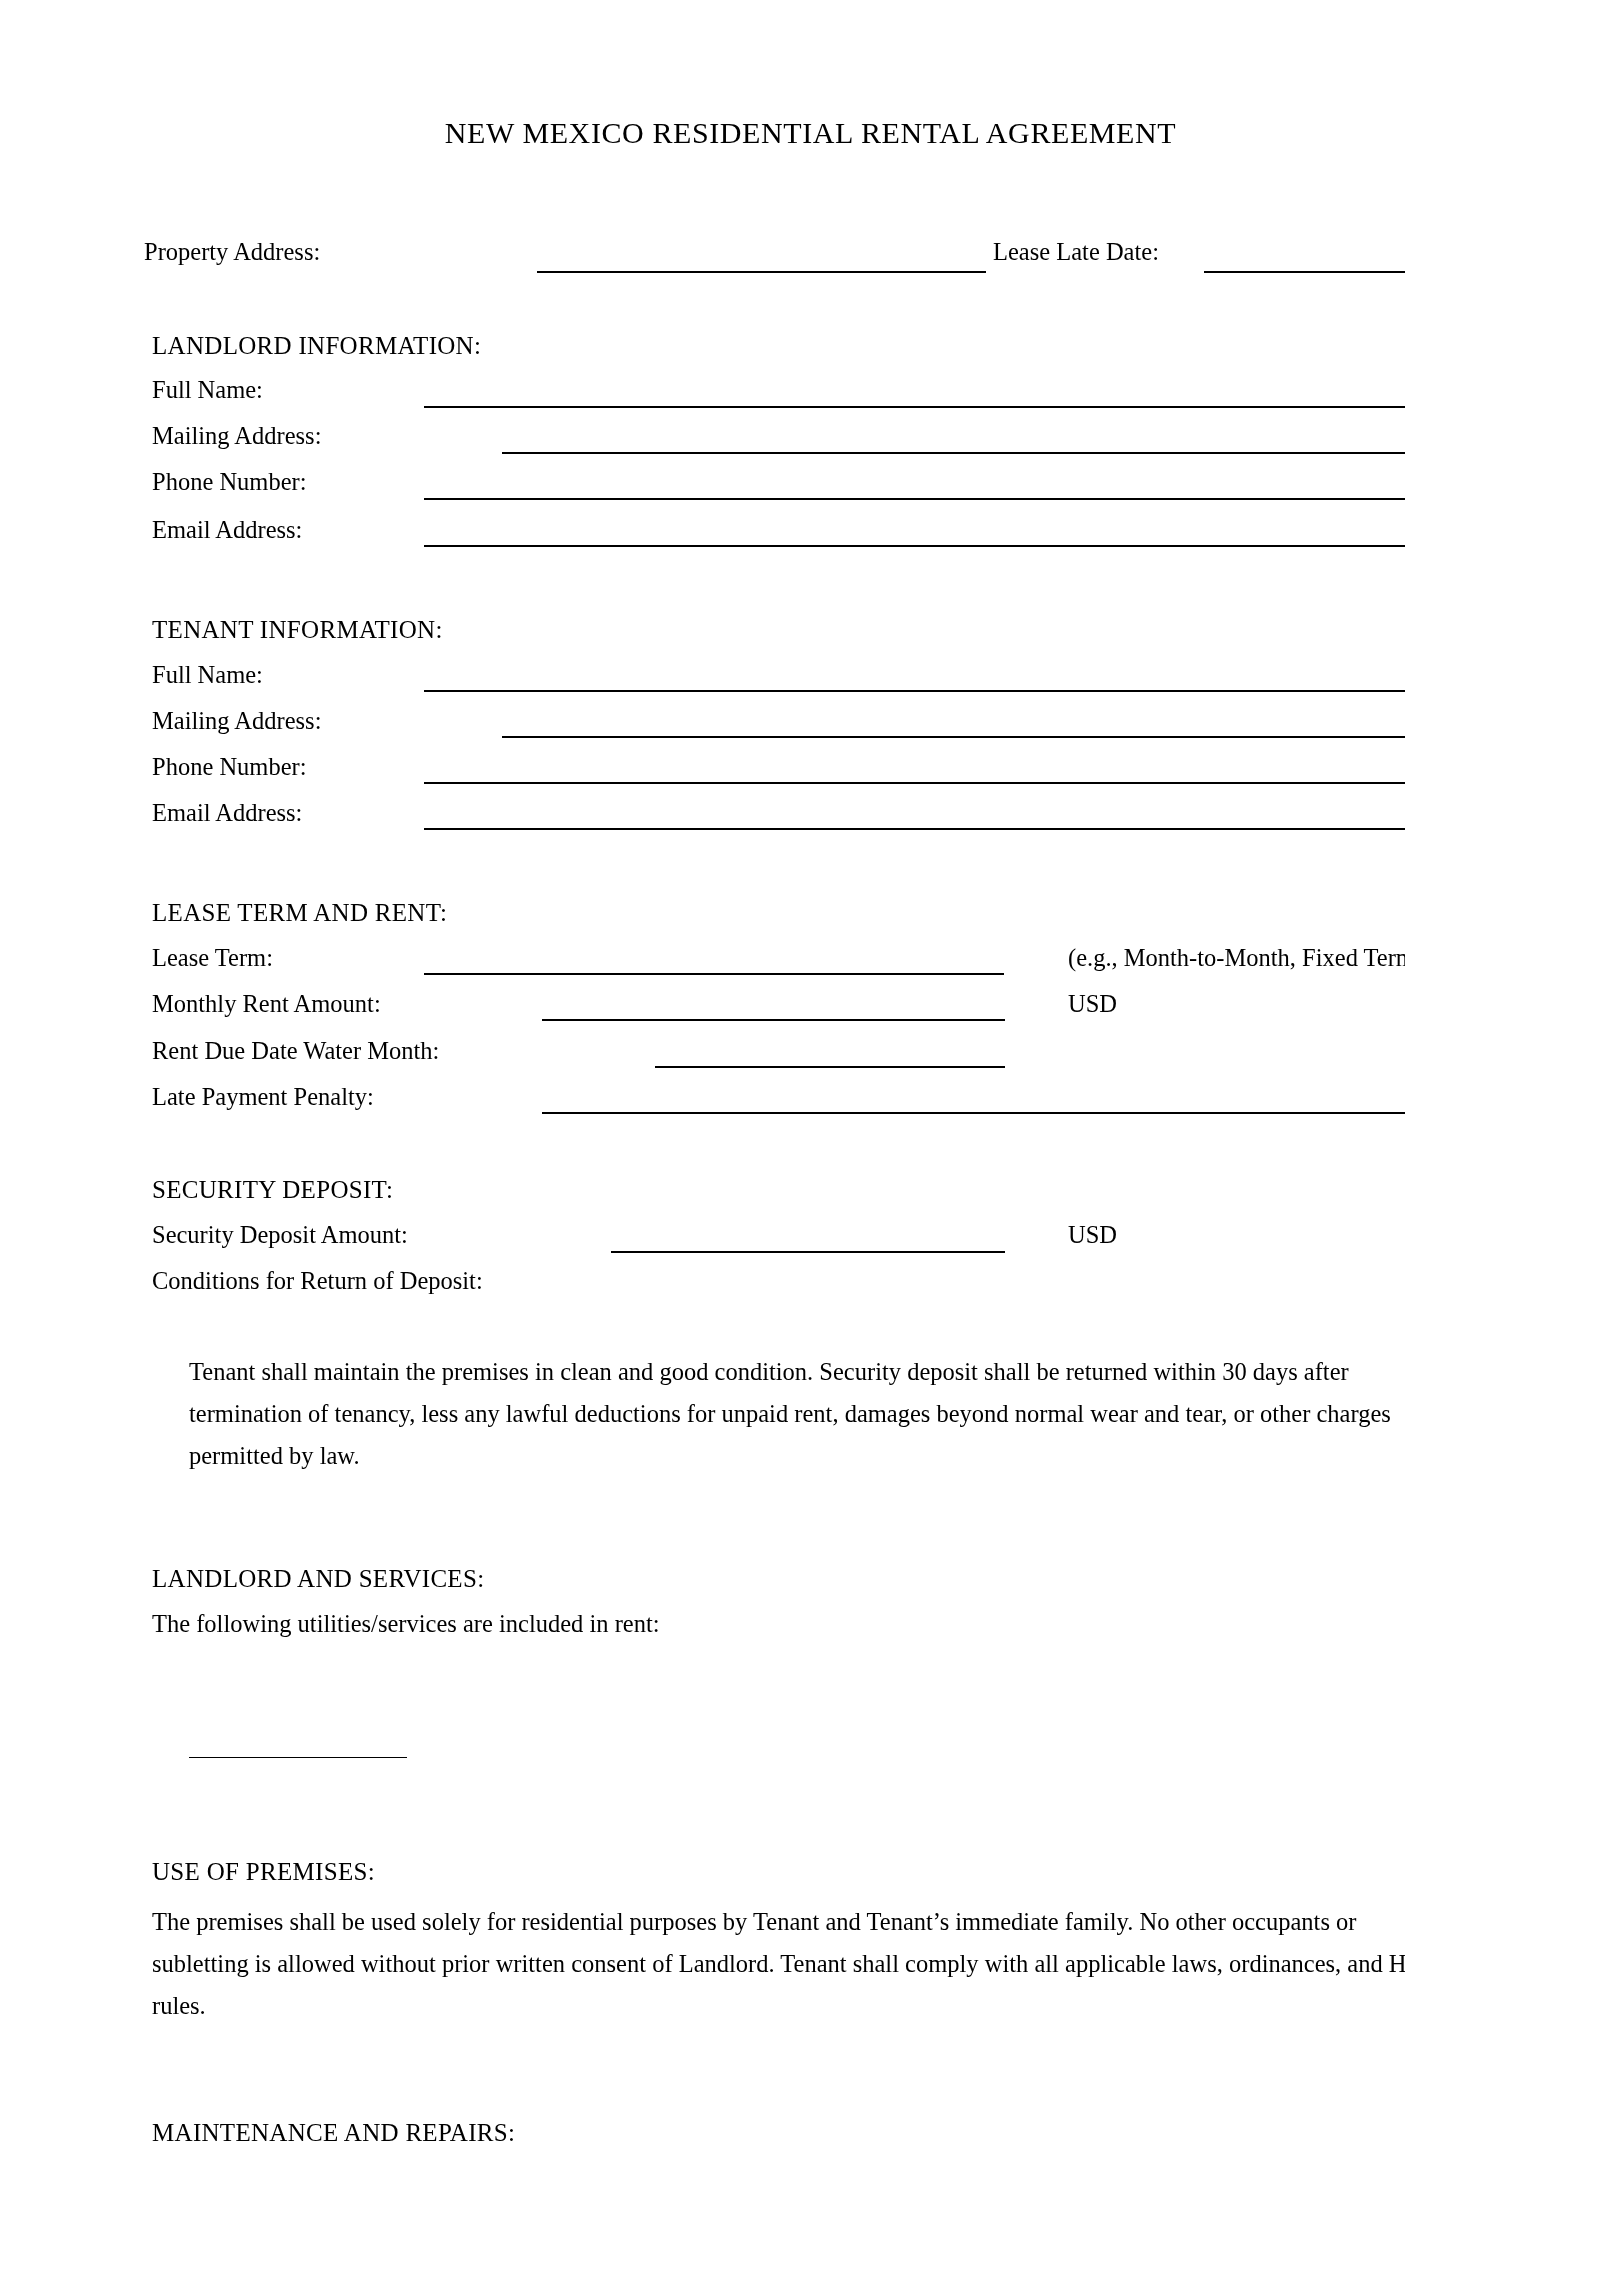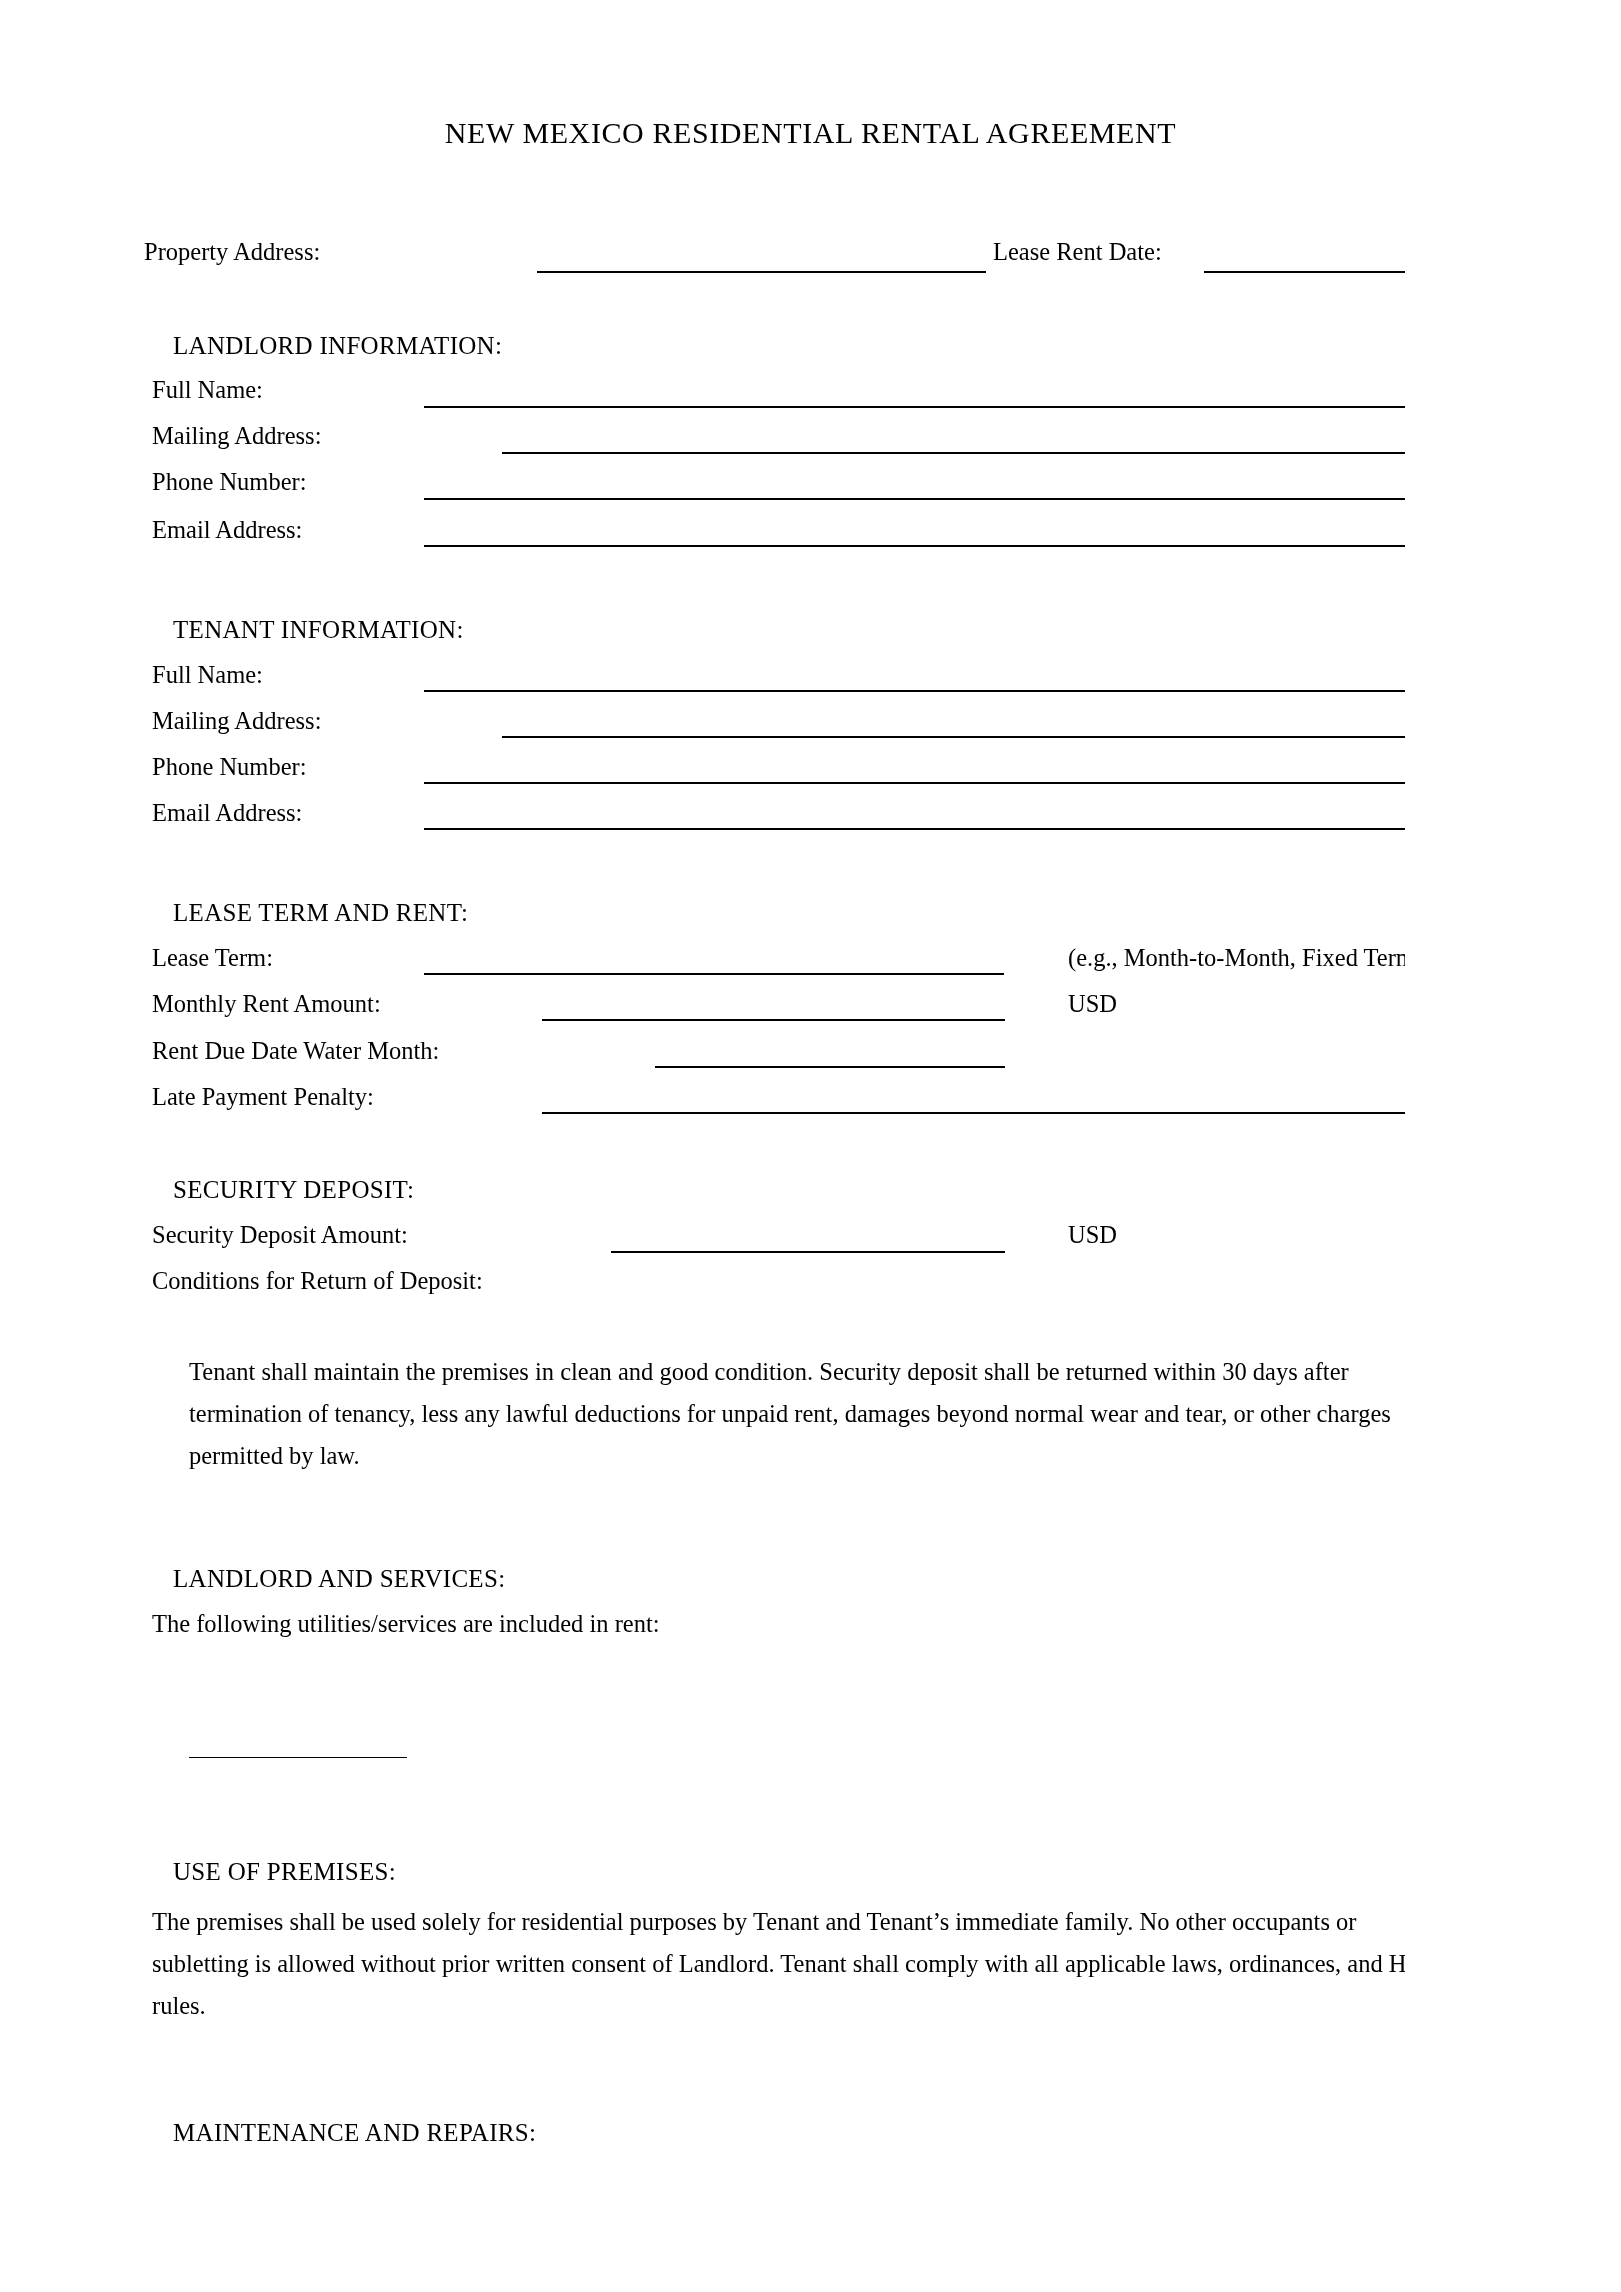--- a/index.html
+++ b/index.html
@@ -36,21 +36,20 @@
     font-size: 24.5px;
     line-height: 1;
   }
 
   .section-head {
     position: absolute;
     white-space: nowrap;
     font-size: 25px;
     letter-spacing: 0.3px;
     line-height: 1;
-    margin-left: 21px;
   }
 
   
   .rule {
     position: absolute;
     height: 0;
     border-top: 2.9px solid #000000;
   }
   .rule-thin {
     position: absolute;
@@ -68,21 +67,21 @@
 </style>
 </head>
 <body>
 
 <div class="page">
 
   <div class="doc-title">NEW MEXICO RESIDENTIAL RENTAL AGREEMENT</div>
 
   <div class="abs" style="left:144px; top:240px;">Property Address:</div>
   <div class="rule" style="left:537px; top:271px; width:449px;"></div>
-  <div class="abs" style="left:993px; top:240px;">Lease Rent Date:</div>
+  <div class="abs" style="left:993px; top:240px;">Lease Late Date:</div>
   <div class="rule" style="left:1204px; top:271px; width:264px;"></div>
 
   <div class="section-head" style="left:152px; top:333px;">LANDLORD INFORMATION:</div>
 
   <div class="abs" style="left:152px; top:378px;">Full Name:</div>
   <div class="rule" style="left:424px; top:406px; width:1043px;"></div>
 
   <div class="abs" style="left:152px; top:424px;">Mailing Address:</div>
   <div class="rule" style="left:502px; top:452px; width:965px;"></div>
 

